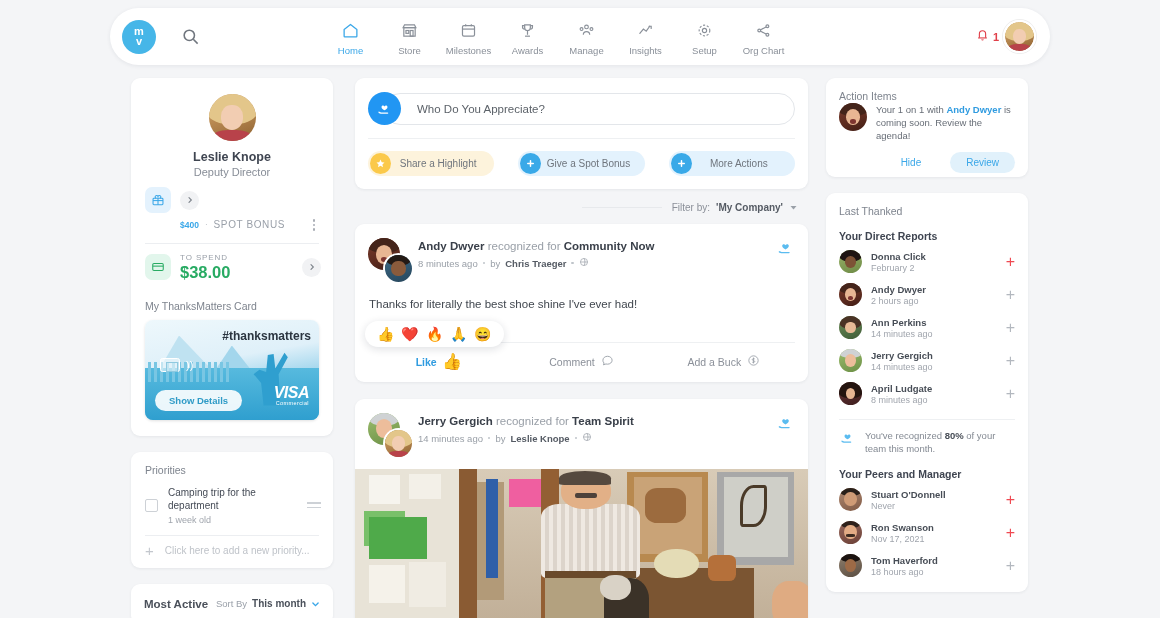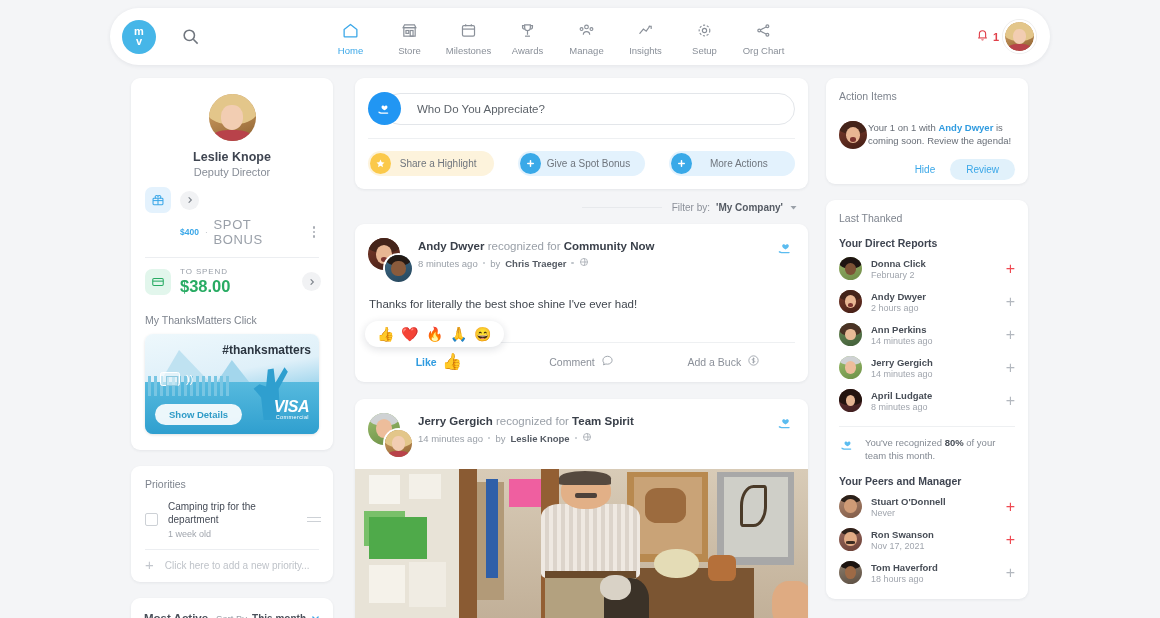--- a/index.html
+++ b/index.html
@@ -143,21 +143,21 @@
     width: 19px; height: 19px; border-radius: 50%;
     background: #f1f2f4; display: flex; align-items: center; justify-content: center;
     flex: 0 0 auto; cursor: pointer;
   }
   .sub-row {
     display: flex; align-items: center;
     padding: 0 14px 10px 49px; gap: 6px;
   }
   .sub-amt { font-size: 8.5px; font-weight: 700; color: #3aa7e8; }
   .sub-sep { font-size: 8px; color: #b9bdc4; }
-  .sub-lbl { font-size: 13px; letter-spacing: .6px; color: #9aa0a9; text-transform: uppercase; flex: 1 1 auto; }
+  .sub-lbl { font-size: 10px; letter-spacing: .6px; color: #9aa0a9; text-transform: uppercase; flex: 1 1 auto; }
   .kebab { display:flex; flex-direction:column; gap:2px; cursor:pointer; padding: 2px 4px; }
   .kebab span { width:2.5px; height:2.5px; border-radius:50%; background:#a8adb4; }
   .divider { height: 1px; background: #eceef1; margin: 0 14px; }
 
   .tm-title { font-size: 10.5px; color: #7e848e; padding: 14px 0 8px 14px; }
   .tm-card {
     position: relative; margin: 0 14px 0; height: 100px;
     border-radius: 8px; overflow: hidden;
     background: linear-gradient(170deg,#eef8fc 0%,#dff0f9 40%,#35a8d8 100%);
     box-shadow: 0 1px 3px rgba(0,0,0,.12);
@@ -314,25 +314,25 @@
   .sc-mous   { left:48.5%; top:15%; width:5%; height:3%; background:#4d413a; border-radius:2px; }
   .sc-pants  { left:42%; top:66%; width:20%; height:34%; background:#b3a17f; }
   .sc-belt   { left:42%; top:64%; width:20%; height:4%; background:#6a4a2b; }
   .sc-dog    { left:55%; top:68%; width:10%; height:32%; background:#3b3228; border-radius:40% 40% 20% 20%; }
   .sc-dogf   { left:54%; top:66%; width:7%; height:16%; background:#d9d2c6; border-radius:45%; }
   .sc-hand   { right:-1%; top:70%; width:9%; height:30%; background:#dfab82; border-radius:40%; }
 
   
   .ai-card { padding: 12px 13px 4px; }
   .ai-title { font-size: 10.5px; color: #7e848e; }
-  .ai-body { display: flex; gap: 1px; margin-top: 19px; }
+  .ai-body { display: flex; gap: 9px; margin-top: 1px; }
   .ai-body .av { width: 28px; height: 28px; }
   .ai-text { font-size: 9.5px; color: #686e77; line-height: 13px; }
   .ai-text b { color: #2f9be0; font-weight: 700; }
-  .ai-btns { display: flex; justify-content: flex-end; align-items: center; gap: 8px; margin-top: 10px; }
+  .ai-btns { display: flex; justify-content: flex-end; align-items: center; gap: 22px; margin-top: 10px; }
   .btn-hide { font-size: 10px; color: #3aa7e8; cursor: pointer; padding: 4px 7px; }
   .btn-review {
     font-size: 10px; color: #3aa7e8; background: #e1f1fb;
     padding: 5px 16px; border-radius: 13px; cursor: pointer;
   }
 
   .lt-card { margin-top: 16px; padding: 12px 0 10px; }
   .lt-title { font-size: 10.5px; color: #7e848e; padding-left: 13px; }
   .lt-group { font-size: 10.5px; font-weight: 700; color: #3f4551; padding: 13px 0 3px 13px; }
   .lt-row { display: flex; align-items: center; padding: 5px 13px; gap: 9px; }
@@ -527,21 +527,21 @@
           <div class="bal-label">TO SPEND</div>
           <div class="bal-amount green">$38.00</div>
         </div>
         <div class="chev">
           <svg width="8" height="8" viewBox="0 0 24 24" fill="none" stroke="#7d838b" stroke-width="3.4" stroke-linecap="round">
               <path d="M9 5l7 7-7 7"></path>
             </svg>
         </div>
       </div>
 
-      <div class="tm-title">My ThanksMatters Click</div>
+      <div class="tm-title">My ThanksMatters Card</div>
 
       <div class="tm-card">
         <div class="tm-mtn"></div>
         <div class="tm-mtn2"></div>
         <div class="tm-water"></div>
         <div class="tm-trees"></div>
         <div class="tm-person"></div>
         <div class="tm-hash">#thanksmatters</div>
         <div class="tm-chip"></div>
         <div class="tm-wifi">))</div>

